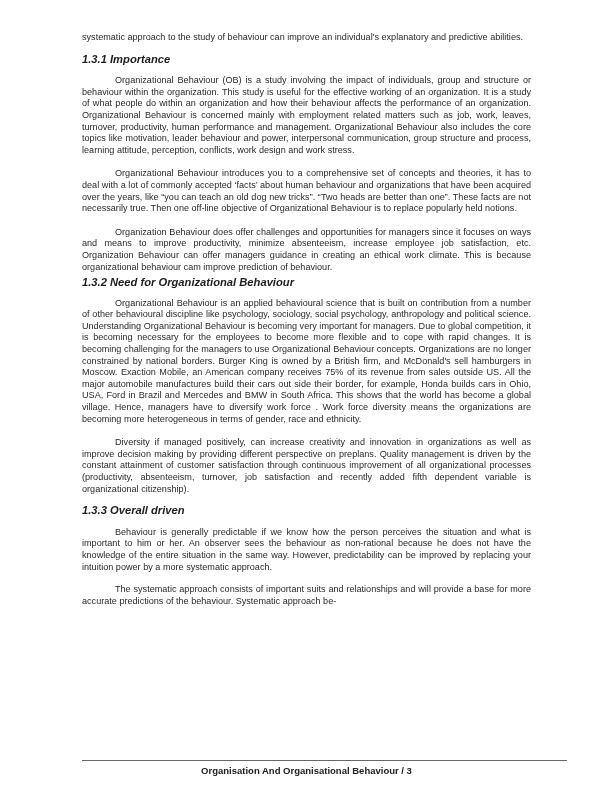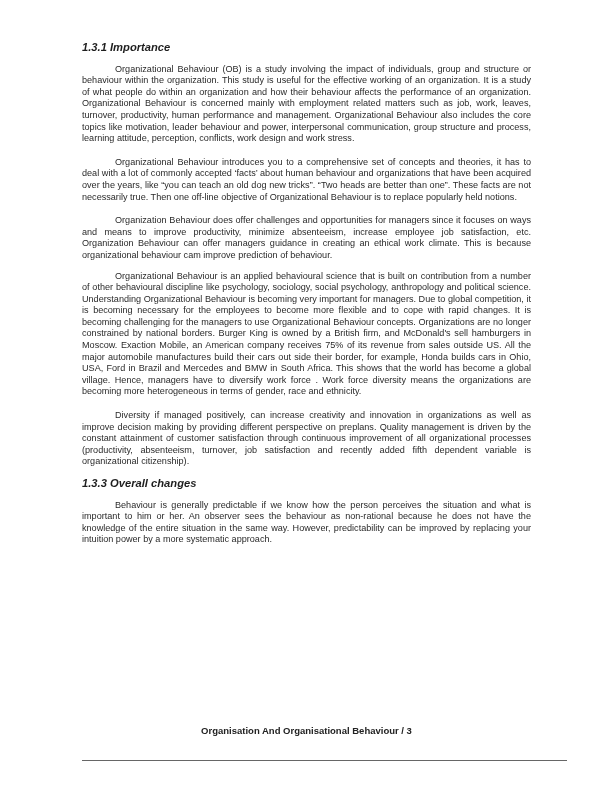--- a/index.html
+++ b/index.html
@@ -15,36 +15,39 @@
   h2 {
     font-family: "Liberation Sans", sans-serif;
     font-size: 11.2px; font-weight: bold; color: #1e1e1e;
     margin: 0; padding: 0; font-style: italic;
   }
   .footer-rule {
     position: absolute; left: 82px; top: 760px; width: 485px; height: 0;
     border-top: 1.5px solid #666;
   }
   .footer-text {
-    position: absolute; left: 82px; top: 725px; width: 449px;
+    position: absolute; left: 82px; top: 765px; width: 449px;
     text-align: center; font-family: "Liberation Sans", sans-serif;
     font-size: 9.5px; font-weight: bold; color: #222;
   }
 </style>
 </head>
 <body>
 
 <div class="page">
+  <p>systematic approach to the study of behaviour can improve an individual's explanatory and predictive abilities.</p>
 
   <h2 style="margin-top:10px;">1.3.1 Importance</h2>
   <p class="indent" style="margin-top:10px;">Organizational Behaviour (OB) is a study involving the impact of individuals, group and structure or behaviour within the organization. This study is useful for the effective working of an organization. It is a study of what people do within an organization and how their behaviour affects the performance of an organization. Organizational Behaviour is concerned mainly with employment related matters such as job, work, leaves, turnover, productivity, human performance and management. Organizational Behaviour also includes the core topics like motivation, leader behaviour and power, interpersonal communication, group structure and process, learning attitude, perception, conflicts, work design and work stress.</p>
   <p class="indent gap">Organizational Behaviour introduces you to a comprehensive set of concepts and theories, it has to deal with a lot of commonly accepted ‘facts’ about human behaviour and organizations that have been acquired over the years, like “you can teach an old dog new tricks”. “Two heads are better than one”. These facts are not necessarily true. Then one off-line objective of Organizational Behaviour is to replace popularly held notions.</p>
   <p class="indent gap">Organization Behaviour does offer challenges and opportunities for managers since it focuses on ways and means to improve productivity, minimize absenteeism, increase employee job satisfaction, etc. Organization Behaviour can offer managers guidance in creating an ethical work climate. This is because organizational behaviour cam  improve prediction of behaviour.</p>
 
+  <h2 style="margin-top:4px;">1.3.2  Need for Organizational Behaviour</h2>
   <p class="indent" style="margin-top:9px;">Organizational Behaviour is an applied behavioural science that is built on contribution from a number of other behavioural discipline like psychology, sociology, social psychology, anthropology and political science. Understanding Organizational Behaviour is becoming very important for managers. Due to global competition, it is becoming necessary for the employees to become more flexible and to cope  with rapid changes. It is becoming challenging for the managers to use Organizational Behaviour concepts. Organizations are no longer constrained by national borders. Burger King is owned by a British firm, and McDonald's sell hamburgers in Moscow. Exaction Mobile, an American company receives 75% of its revenue from sales outside US. All the major automobile manufactures build their cars out side their border, for example, Honda builds cars in Ohio, USA, Ford in Brazil and Mercedes and BMW in South Africa. This shows that the world has become a global village. Hence, managers have to diversify work force . Work force diversity means the organizations are becoming more heterogeneous in terms of gender, race and ethnicity.</p>
   <p class="indent gap">Diversity if managed positively, can increase creativity and innovation in organizations as well as improve decision making by providing different perspective on preplans. Quality management is driven by the constant attainment of customer satisfaction through continuous improvement of all organizational processes (productivity, absenteeism, turnover, job satisfaction and recently added fifth dependent variable is organizational citizenship).</p>
 
-  <h2 style="margin-top:10px;">1.3.3 Overall changes</h2>
+  <h2 style="margin-top:10px;">1.3.3 Overall driven</h2>
   <p class="indent" style="margin-top:10px;">Behaviour is generally predictable if we know how the person perceives the situation and what is important to him or her. An observer sees the behaviour as non-rational because he does not have the knowledge of the entire situation in the same way. However, predictability can be improved by replacing your intuition power by a more systematic approach.</p>
+  <p class="indent gap" style="margin-top:11px;">The systematic approach consists of important suits and relationships and will provide a base for more accurate predictions of the behaviour. Systematic approach be-</p>
 </div>
 
 <div class="footer-rule"></div>
 <div class="footer-text">Organisation And Organisational Behaviour / 3</div>
 
 </body></html>

